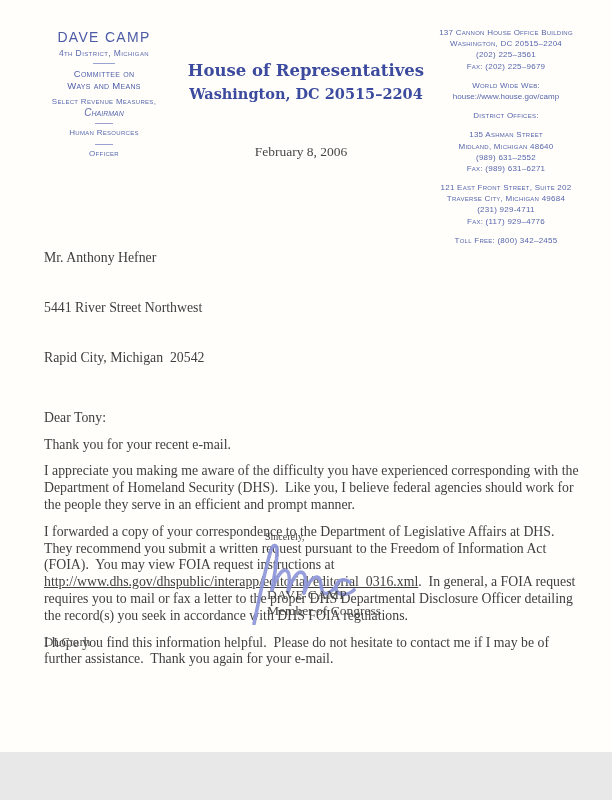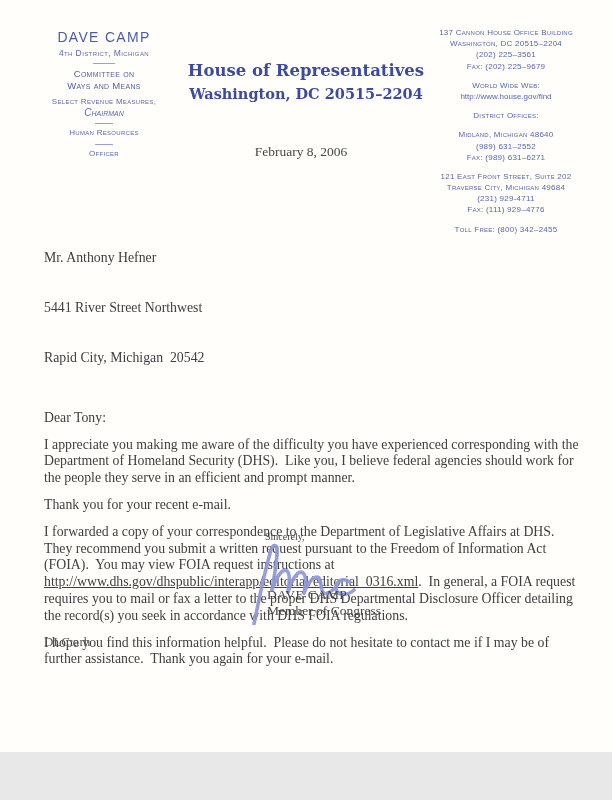--- a/index.html
+++ b/index.html
@@ -83,55 +83,56 @@
 
   <div class="lh-right">
     <div class="lh-group">
       <div>137 Cannon House Office Building</div>
       <div>Washington, DC 20515–2204</div>
       <div>(202) 225–3561</div>
       <div>Fax: (202) 225–9679</div>
     </div>
     <div class="lh-group">
       <div>World Wide Web:</div>
-      <div class="lh-url">http://www.house.gov/find</div>
+      <div class="lh-url">house://www.house.gov/camp</div>
     </div>
     <div class="lh-group">
       <div>District Offices:</div>
     </div>
     <div class="lh-group">
+      <div>135 Ashman Street</div>
       <div>Midland, Michigan 48640</div>
       <div>(989) 631–2552</div>
       <div>Fax: (989) 631–6271</div>
     </div>
     <div class="lh-group">
       <div>121 East Front Street, Suite 202</div>
       <div>Traverse City, Michigan 49684</div>
       <div>(231) 929-4711</div>
-      <div>Fax: (111) 929–4776</div>
+      <div>Fax: (117) 929–4776</div>
     </div>
     <div>Toll Free: (800) 342–2455</div>
   </div>
 
   <div class="masthead">
     <div class="mh2">House of Representatives</div>
     <div class="mh3">Washington, DC 20515–2204</div>
   </div>
 
   <div class="dateline">February 8, 2006</div>
 
   <div class="body-block">
     <div class="recipient">
       <div>Mr. Anthony Hefner</div>
       <div>5441 River Street Northwest</div>
       <div>Rapid City, Michigan  20542</div>
     </div>
     <div class="salutation">Dear Tony:</div>
+    <p class="para">Thank you for your recent e-mail.</p>
     <p class="para">I appreciate you making me aware of the difficulty you have experienced corresponding with the Department of Homeland Security (DHS).  Like you, I believe federal agencies should work for the people they serve in an efficient and prompt manner.</p>
-    <p class="para">Thank you for your recent e-mail.</p>
     <p class="para"><span>I forwarded a copy of your correspondence to the Department of Legislative Affairs at DHS.  They recommend you submit a written request pursuant to the Freedom of Information Act (FOIA).  You may view FOIA request instructions at </span><span class="doc-link">http://www.dhs.gov/dhspublic/interapp/editorial/editorial_0316.xml</span><span>.  In general, a FOIA request requires you to mail or fax a letter to the proper DHS Departmental Disclosure Officer detailing the record(s) you seek in accordance with DHS FOIA regulations.</span></p>
     <p class="para">I hope you find this information helpful.  Please do not hesitate to contact me if I may be of further assistance.  Thank you again for your e-mail.</p>
   </div>
 
   <div class="closing">Sincerely,</div>
 
   <svg class="sig-svg" width="120" height="85" viewBox="0 0 120 85">
     <g fill="none" stroke="#8e96da" stroke-width="3.6" stroke-linecap="round" stroke-linejoin="round" opacity="0.92">
       <path d="M8,84 C12,64 19,30 25,10 C27,4 31,4 31,11 C31,25 27,42 26,50"></path>
       <path d="M26,50 C31,35 37,28 41,31 C45,34 43,46 42,52"></path>

